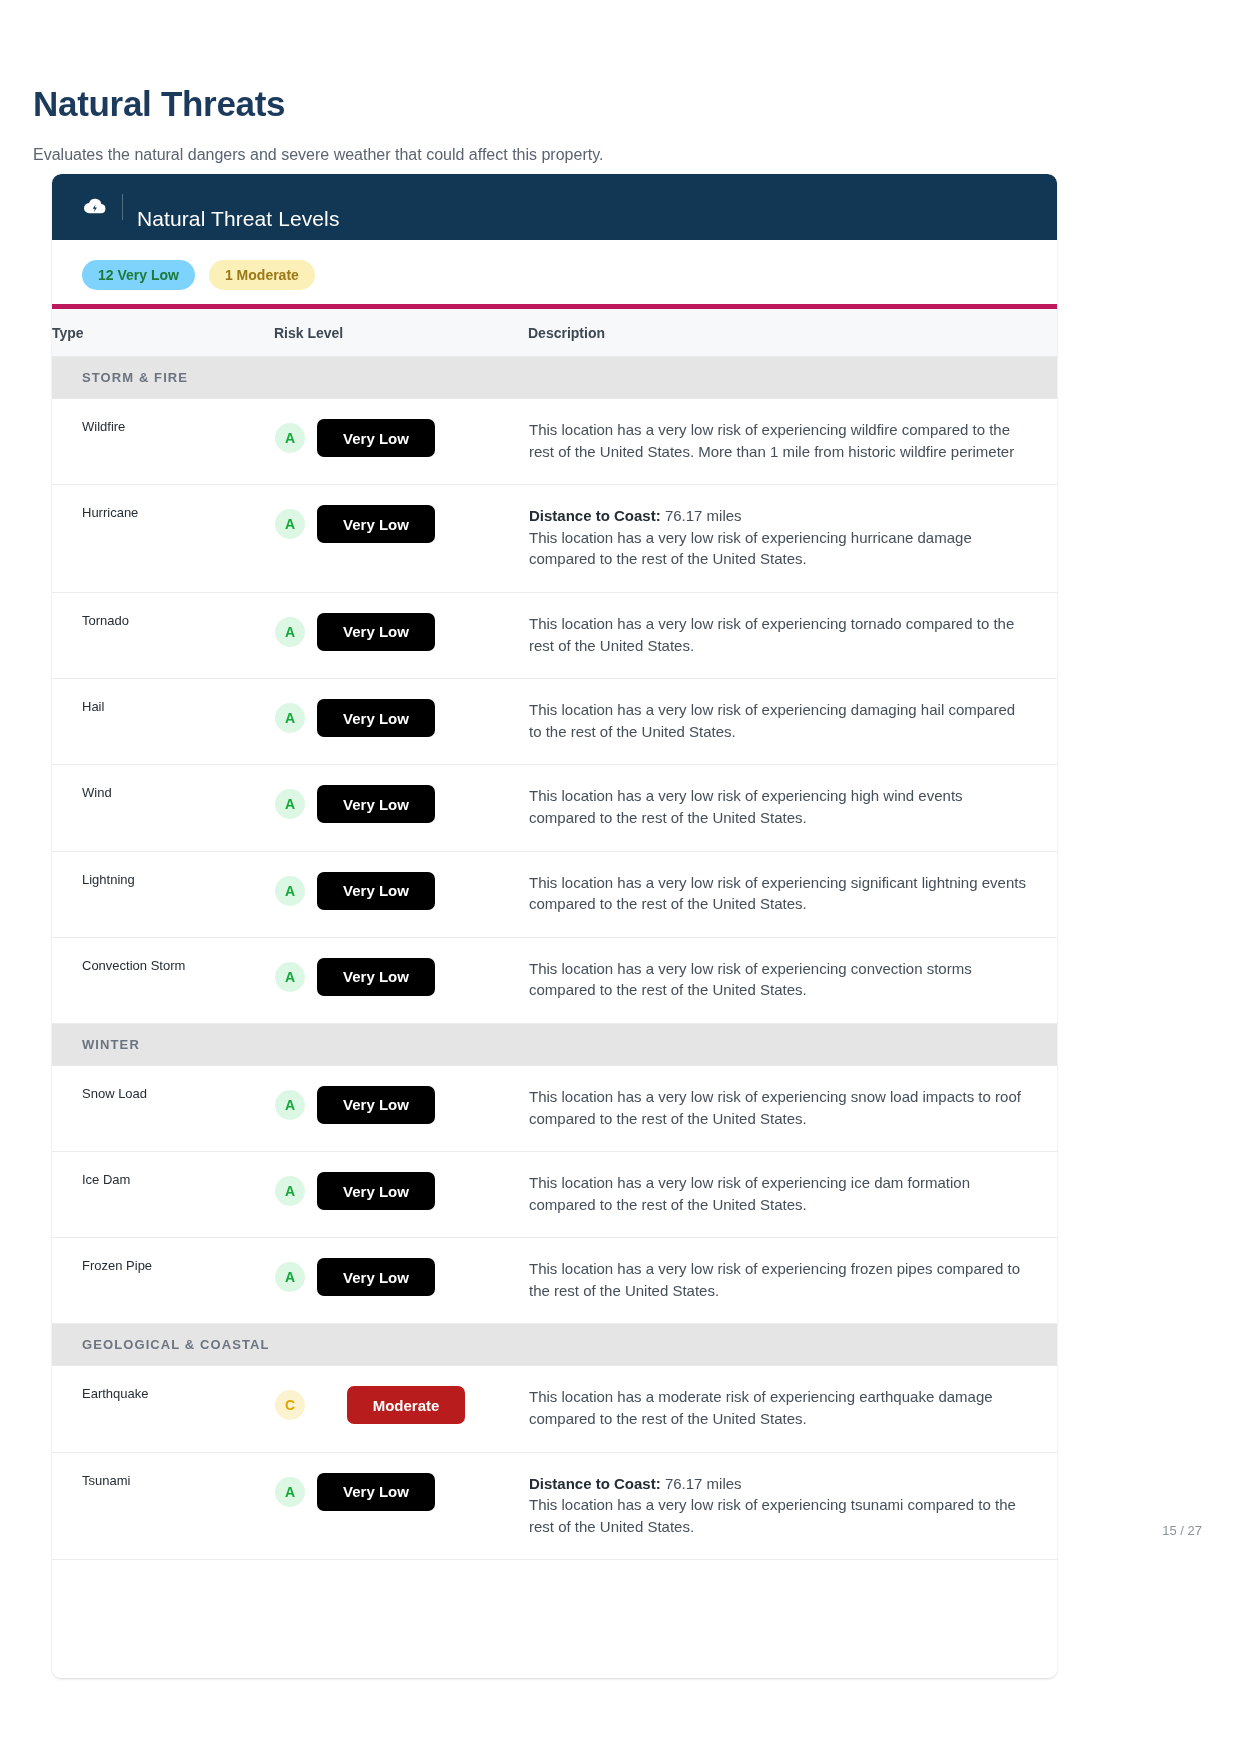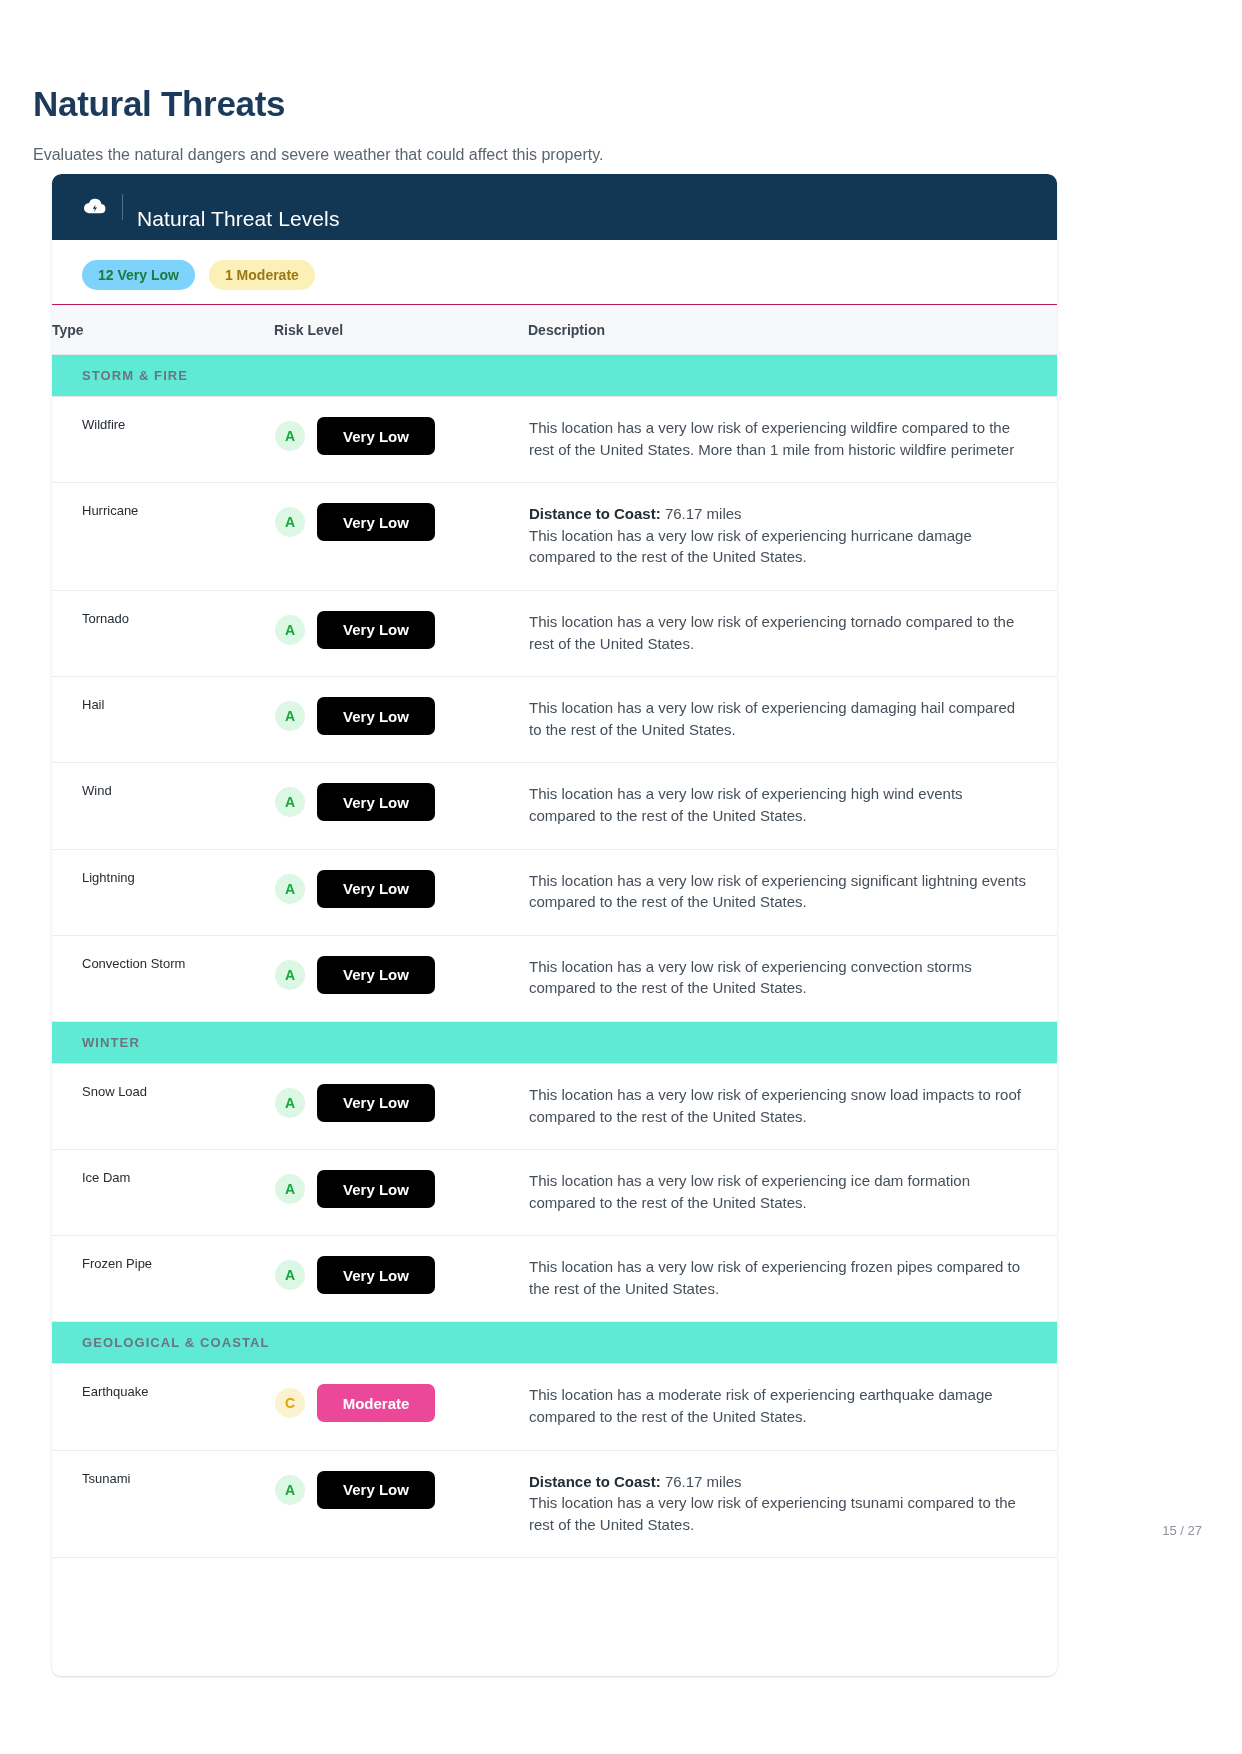--- a/index.html
+++ b/index.html
@@ -94,31 +94,31 @@
     border-collapse: collapse;
     table-layout: fixed;
   }
   table.threats th {
     text-align: left;
     font-size: 14px;
     font-weight: 700;
     color: #3d4852;
     background: #f7f8f9;
     padding: 14px 0 14px 0;
-    border-top: 1px solid #be185d;
+    border-top: 5px solid #be185d;
     border-bottom: 1px solid #e6e8ea;
     height: 50px;
     vertical-align: middle;
   }
   th.col-type   { width: 222px; padding-left: 30px; }
   th.col-risk   { width: 254px; }
   th.col-desc   { padding-right: 30px; }
 
   tr.section-row td {
-    background: #5eead4;
+    background: #e5e5e5;
     font-size: 13px;
     font-weight: 700;
     letter-spacing: 1.1px;
     color: #6b7480;
     padding: 13px 30px;
     border-bottom: 1px solid #e6e8ea;
     border-top: 1px solid #e6e8ea;
   }
 
   tr.data-row td {
@@ -164,21 +164,21 @@
     min-width: 118px;
     height: 38px;
     padding: 0 18px;
     border-radius: 7px;
     color: #ffffff;
     font-size: 15px;
     font-weight: 700;
     white-space: nowrap;
   }
   .badge-verylow  { background: #000000; }
-  .badge-moderate { background: #ec4899; }
+  .badge-moderate { background: #b91c1c; margin-left: 30px; }
 
   .card-footer-space { height: 118px; background: #ffffff; }
 
   .page-number {
     position: absolute;
     right: 40px;
     top: 1523px;
     font-size: 13px;
     color: #8a929b;
   }

